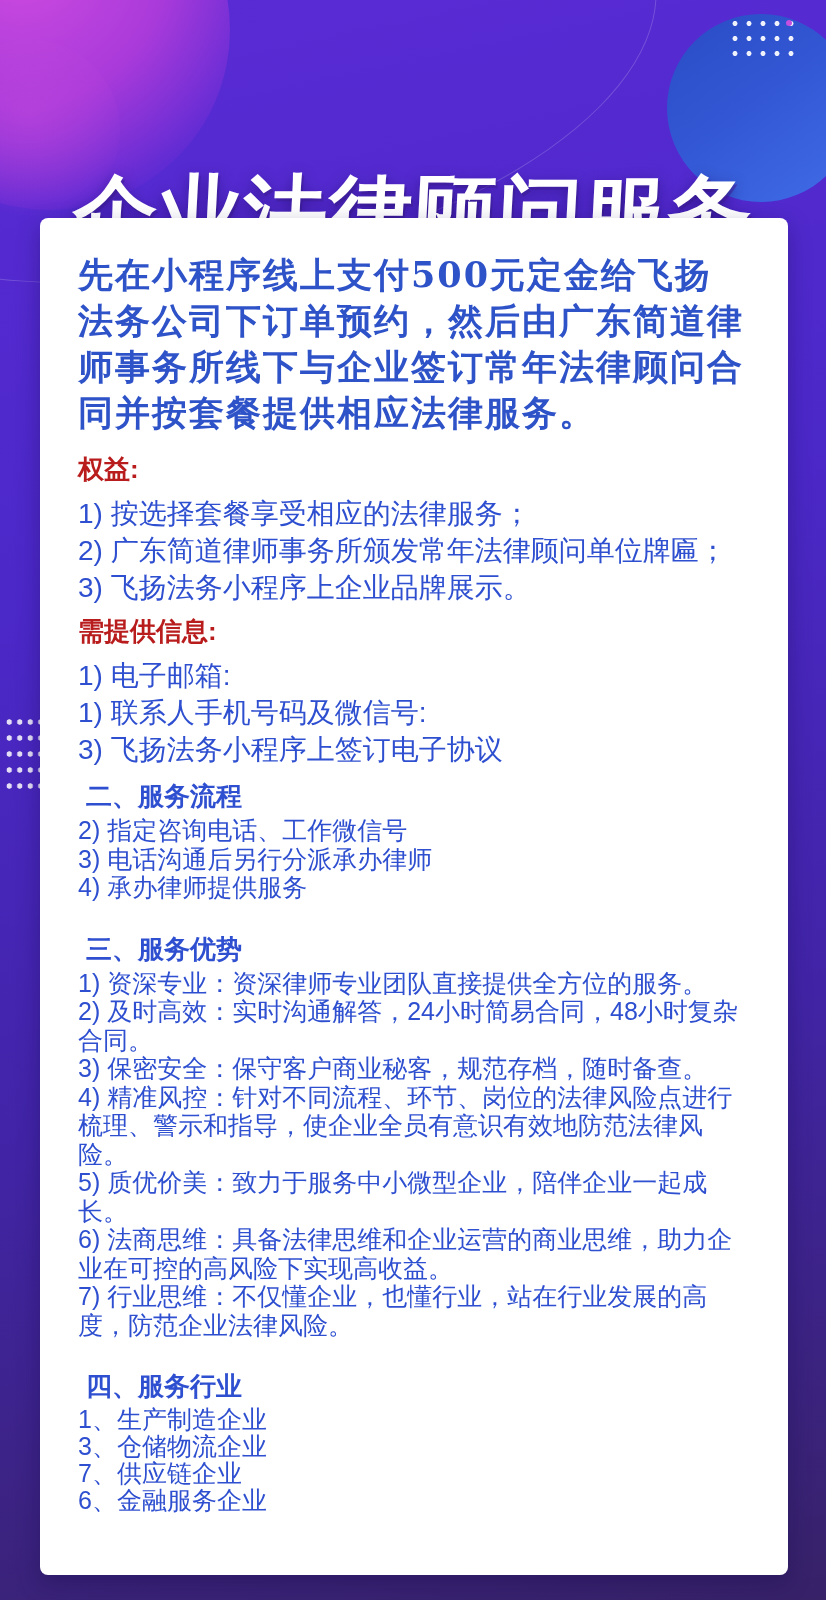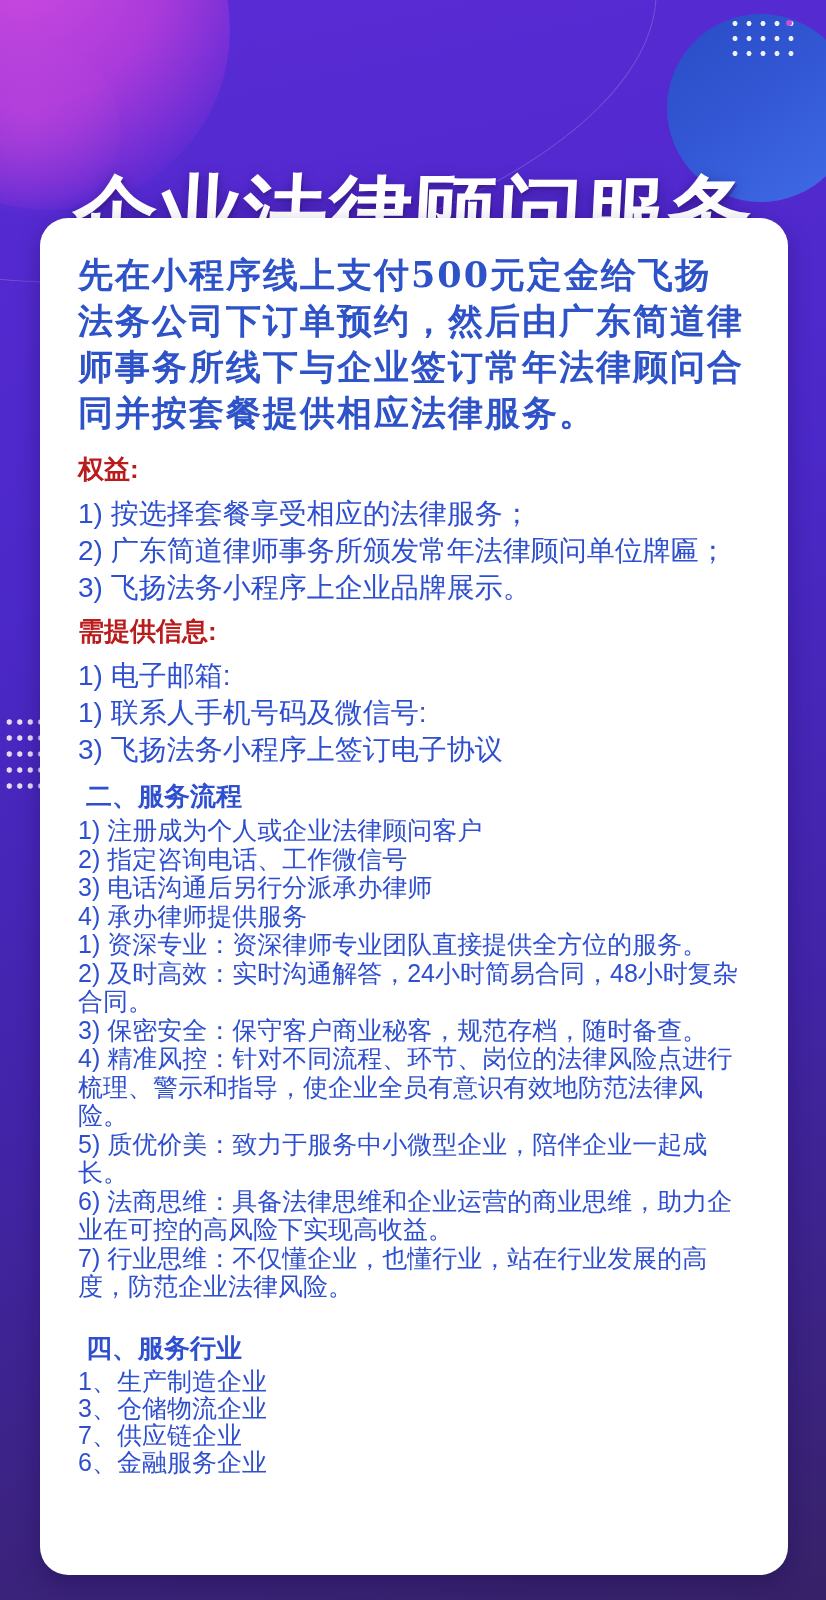--- a/index.html
+++ b/index.html
@@ -42,21 +42,21 @@
   .title{
     position:absolute;top:102px;left:0;width:826px;text-align:center;
     font-size:84px;font-weight:900;color:#ffffff;letter-spacing:1px;
     transform:skewX(-3deg);
     text-shadow:0 5px 14px rgba(25,8,92,0.5),2px 3px 0 rgba(70,35,160,0.55);
     font-family:"Liberation Sans","DejaVu Sans",sans-serif;
   }
   
   .card{
     position:absolute;left:40px;top:218px;width:748px;height:1357px;
-    background:#ffffff;border-radius:28px;
+    background:#ffffff;border-radius:8px;
     box-shadow:0 8px 22px rgba(20,8,70,0.35);
     box-sizing:border-box;padding:34px 40px 0 38px;
   }
   .intro{
     font-family:"DejaVu Serif","Liberation Serif",serif;
     font-size:35px;line-height:46px;font-weight:700;letter-spacing:2px;
     color:#2e52c8;margin:0 0 16px 0;
   }
   .sec-label{
     font-size:26px;font-weight:700;color:#b91c1c;margin:8px 0 8px 0;
@@ -103,27 +103,27 @@
 
     <div>
       <div class="sec-label">需提供信息:</div>
       <p class="item-lg">1) 电子邮箱:</p>
       <p class="item-lg">1) 联系人手机号码及微信号:</p>
       <p class="item-lg">3) 飞扬法务小程序上签订电子协议</p>
     </div>
 
     <div>
       <div class="sec-head sec-head-first">二、服务流程</div>
-      <p class="item-sm">1) 注册成为个人或企业法律顾问客户</p>
       <p class="item-sm">2) 指定咨询电话、工作微信号</p>
       <p class="item-sm">3) 电话沟通后另行分派承办律师</p>
       <p class="item-sm">4) 承办律师提供服务</p>
     </div>
 
     <div>
+      <div class="sec-head">三、服务优势</div>
       <p class="item-sm">1) 资深专业：资深律师专业团队直接提供全方位的服务。</p>
       <p class="item-sm">2) 及时高效：实时沟通解答，24小时简易合同，48小时复杂合同。</p>
       <p class="item-sm">3) 保密安全：保守客户商业秘客，规范存档，随时备查。</p>
       <p class="item-sm">4) 精准风控：针对不同流程、环节、岗位的法律风险点进行梳理、警示和指导，使企业全员有意识有效地防范法律风险。</p>
       <p class="item-sm">5) 质优价美：致力于服务中小微型企业，陪伴企业一起成长。</p>
       <p class="item-sm">6) 法商思维：具备法律思维和企业运营的商业思维，助力企业在可控的高风险下实现高收益。</p>
       <p class="item-sm">7) 行业思维：不仅懂企业，也懂行业，站在行业发展的高度，防范企业法律风险。</p>
     </div>
 
     <div>

